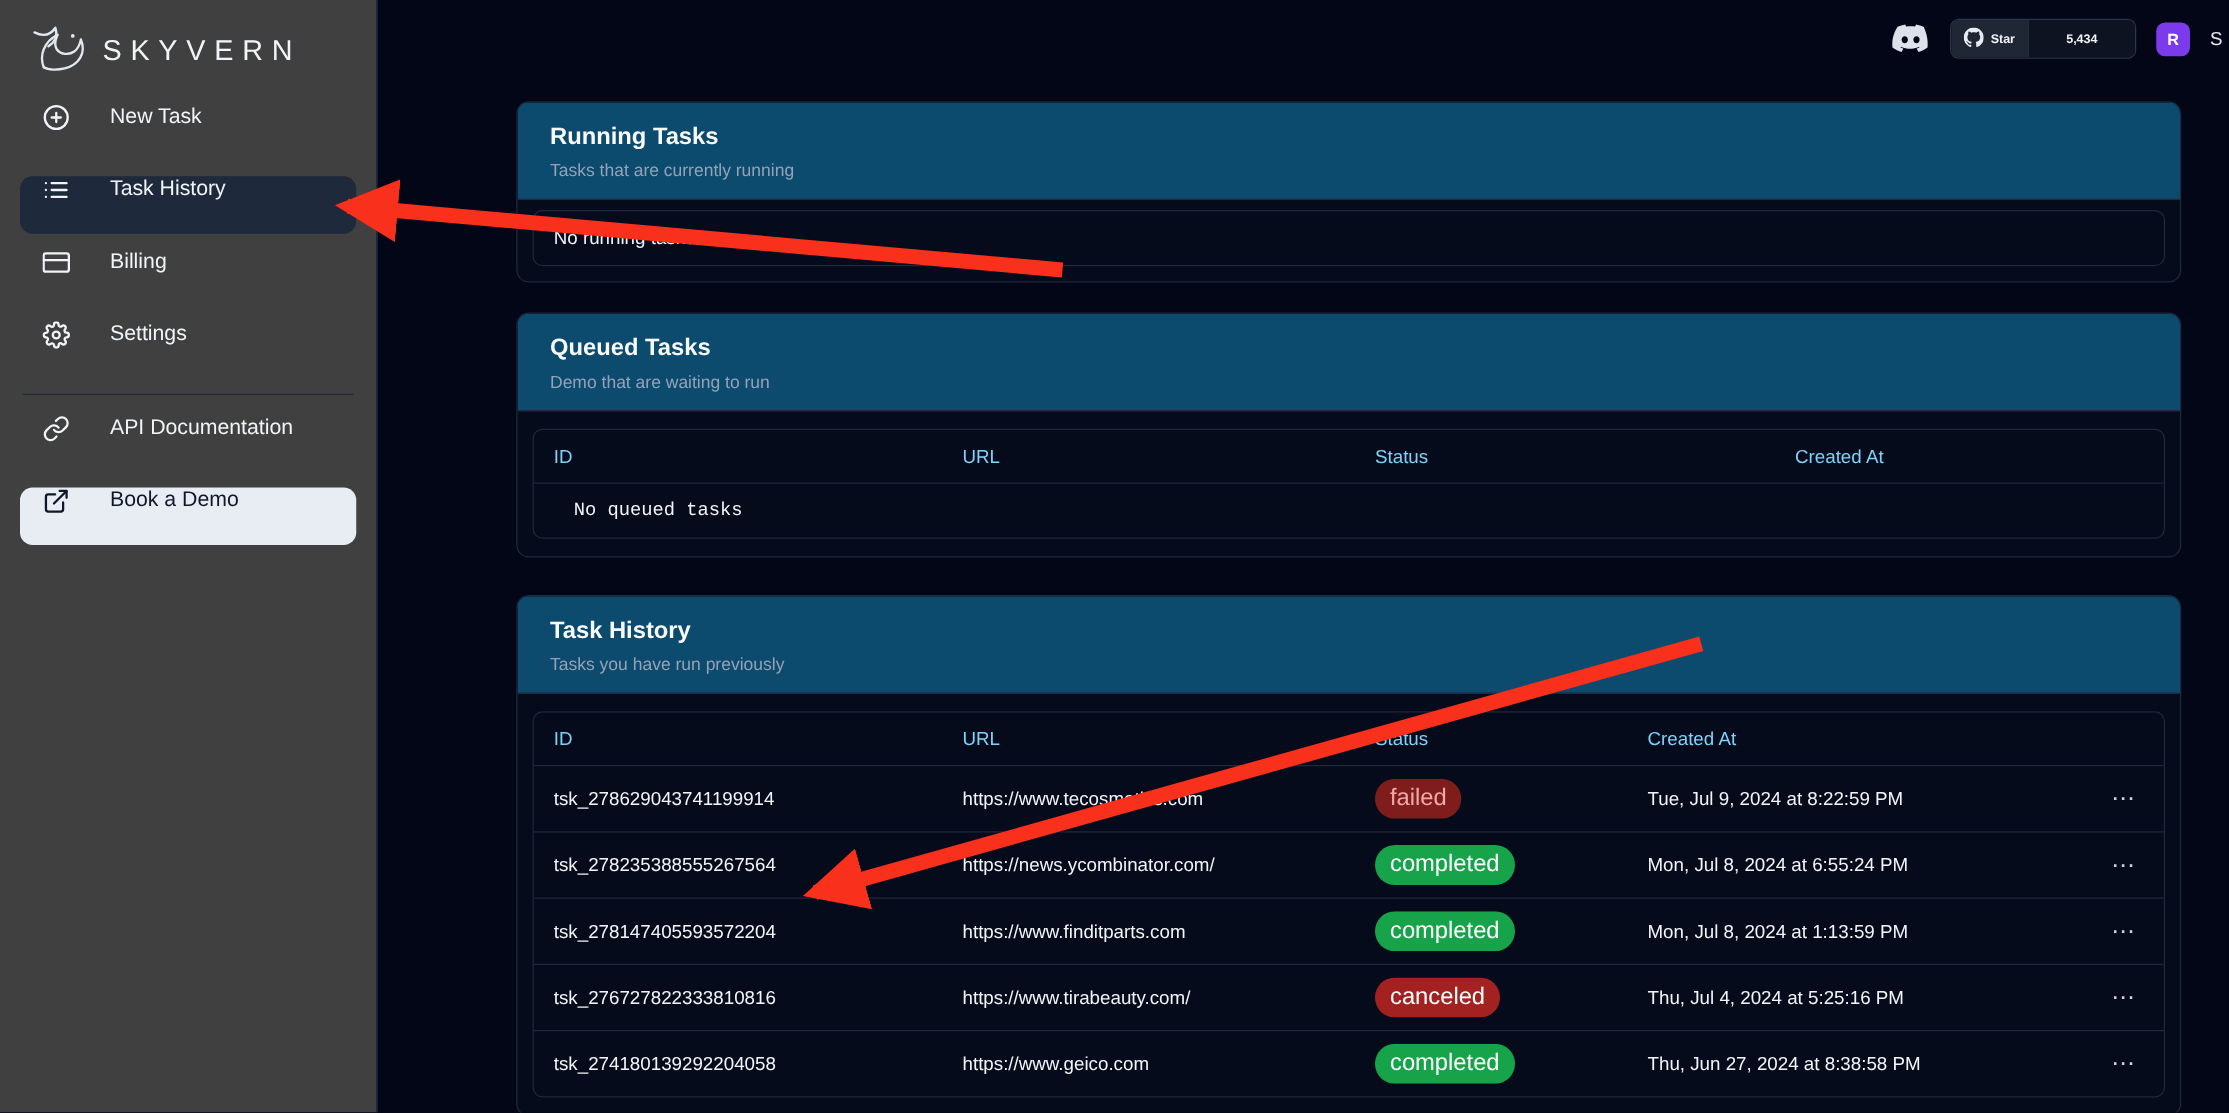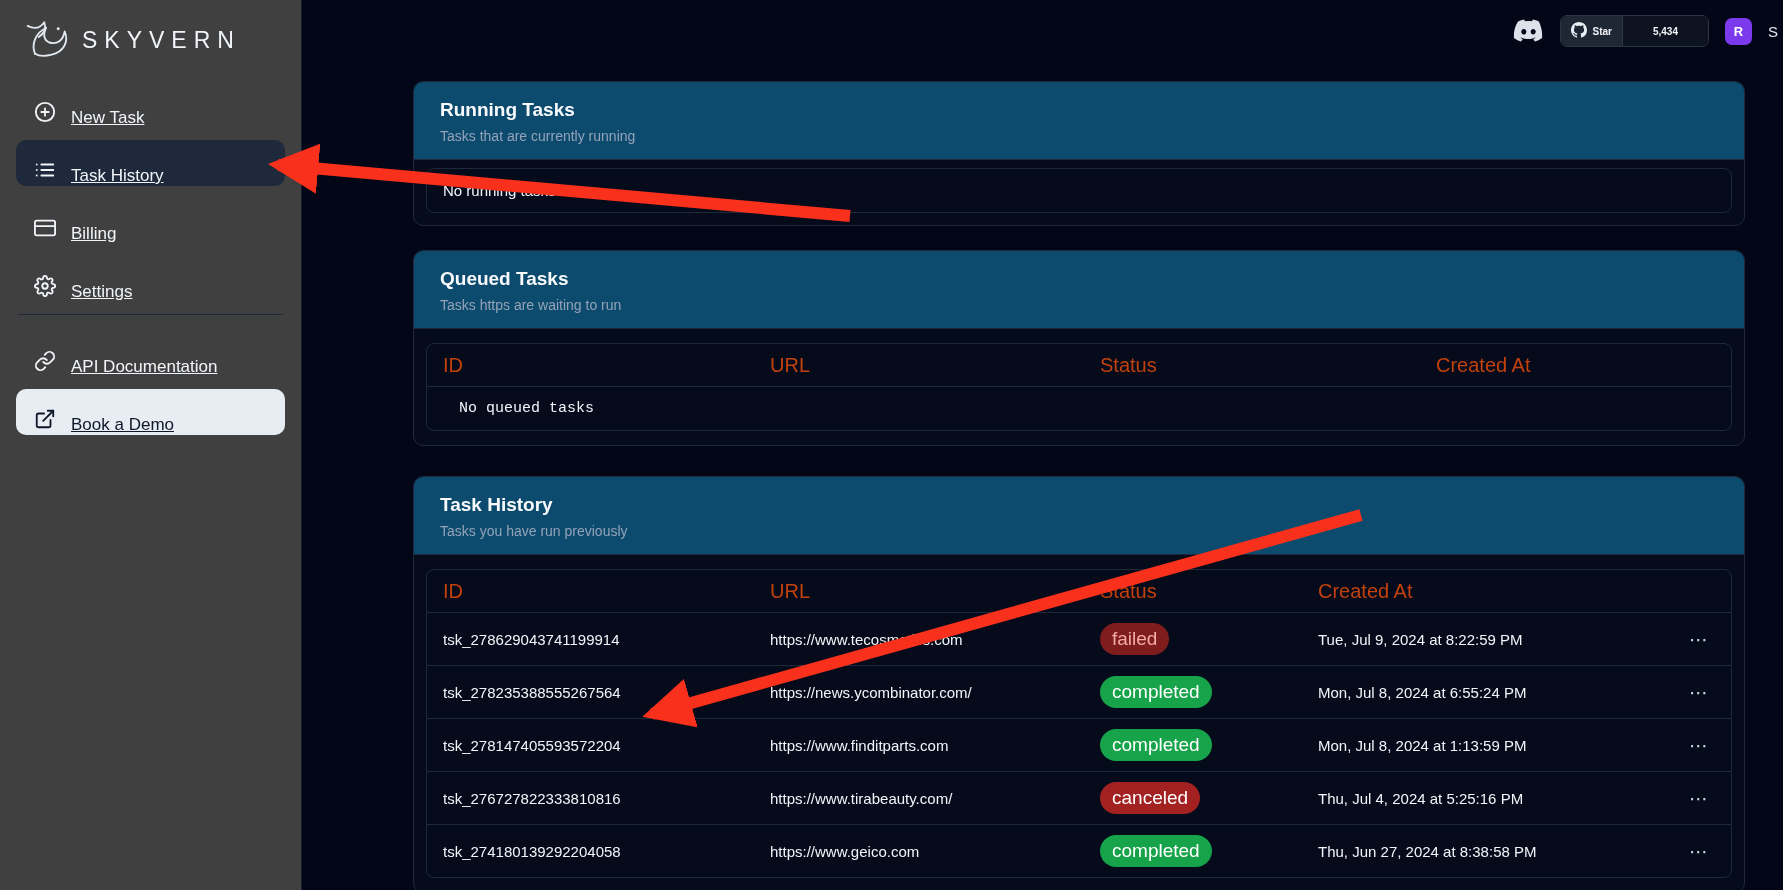--- a/index.html
+++ b/index.html
@@ -11,22 +11,22 @@
   }
   
   .sidebar{
     position:absolute;left:0;top:0;bottom:0;width:302px;
     border-right:1px solid #161f33;background:#404040;
     padding:12px 16px;box-sizing:border-box;
   }
   .logo-row{display:flex;align-items:center;gap:8px;padding:4px 6px 18px 6px;cursor:pointer;}
   .brand-name{font-size:23px;letter-spacing:7px;font-weight:400;color:#f1f5f9;}
   .nav-item{
-    display:flex;align-items:flex-end;gap:15px;height:46px;padding:0 18px;
-    border-radius:10px;font-size:17px;color:#f1f5f9;margin-bottom:12px;cursor:pointer;text-decoration:underline;
+    display:flex;align-items:flex-start;gap:32px;height:46px;padding:0 18px;
+    border-radius:10px;font-size:17px;color:#f1f5f9;margin-bottom:12px;cursor:pointer;
   }
   .nav-item svg{flex:0 0 auto;}
   .nav-item.active{background:#1e293b;}
   .nav-item.demo{background:#e8edf4;color:#0f172a;font-weight:500;}
   .nav-divider{height:1px;background:#1e293b;margin:6px 2px 16px 2px;}
   .icon-stroke{stroke:currentColor;fill:none;stroke-width:2;stroke-linecap:round;stroke-linejoin:round;}
   
   .topbar{
     position:absolute;top:14px;left:278px;right:0;height:34px;
     display:flex;align-items:center;justify-content:flex-end;gap:16px;padding-right:5px;
@@ -56,21 +56,21 @@
   .card-sub{font-size:14px;color:#94a3b8;margin-top:7px;}
   .inner-box{
     margin:8px 12px 12px 12px;border:1px solid #1e293b;border-radius:8px;overflow:hidden;
   }
   .inner-box.tbl{margin-top:14px;margin-bottom:14px;}
   .empty-row{padding:13px 16px;font-size:15px;color:#f1f5f9;}
   
   .t-head,.t-row{display:grid;align-items:center;padding-left:16px;box-sizing:border-box;}
   .hist-cols{grid-template-columns:327px 330px 218px 1fr 64px;}
   .queue-cols{grid-template-columns:327px 330px 336px 1fr;}
-  .t-head{height:42px;color:#c2410c;font-size:20px;}
+  .t-head{height:42px;color:#7dd3fc;font-size:15px;}
   .t-row{height:53px;border-top:1px solid #1e293b;font-size:15px;color:#f1f5f9;cursor:pointer;}
   .cell{overflow:hidden;white-space:nowrap;text-overflow:ellipsis;padding-right:12px;}
   .badge{
     display:inline-block;padding:3px 12px;border-radius:999px;
     font-size:19px;font-weight:400;line-height:1.4;
   }
   .badge-failed{background:#7f1d1d;color:#f4a9a9;}
   .badge-completed{background:#16a34a;color:#ffffff;}
   .badge-canceled{background:#a32121;color:#ffffff;}
   .row-actions{
@@ -198,21 +198,21 @@
       <div class="card-sub">Tasks that are currently running</div>
     </div>
     <div class="inner-box">
       <div class="empty-row">No running tasks</div>
     </div>
   </section>
 
   <section class="card">
     <div class="card-header">
       <div class="card-title">Queued Tasks</div>
-      <div class="card-sub">Tasks https are waiting to run</div>
+      <div class="card-sub">Demo that are waiting to run</div>
     </div>
     <div class="inner-box tbl">
       <div class="t-head queue-cols">
         <div class="cell">ID</div>
         <div class="cell">URL</div>
         <div class="cell">Status</div>
         <div class="cell">Created At</div>
       </div>
       <div class="t-row" style="display:block;height:auto;cursor:default;font-family:Liberation Mono, monospace;">
         <div class="empty-row">No queued tasks</div>

